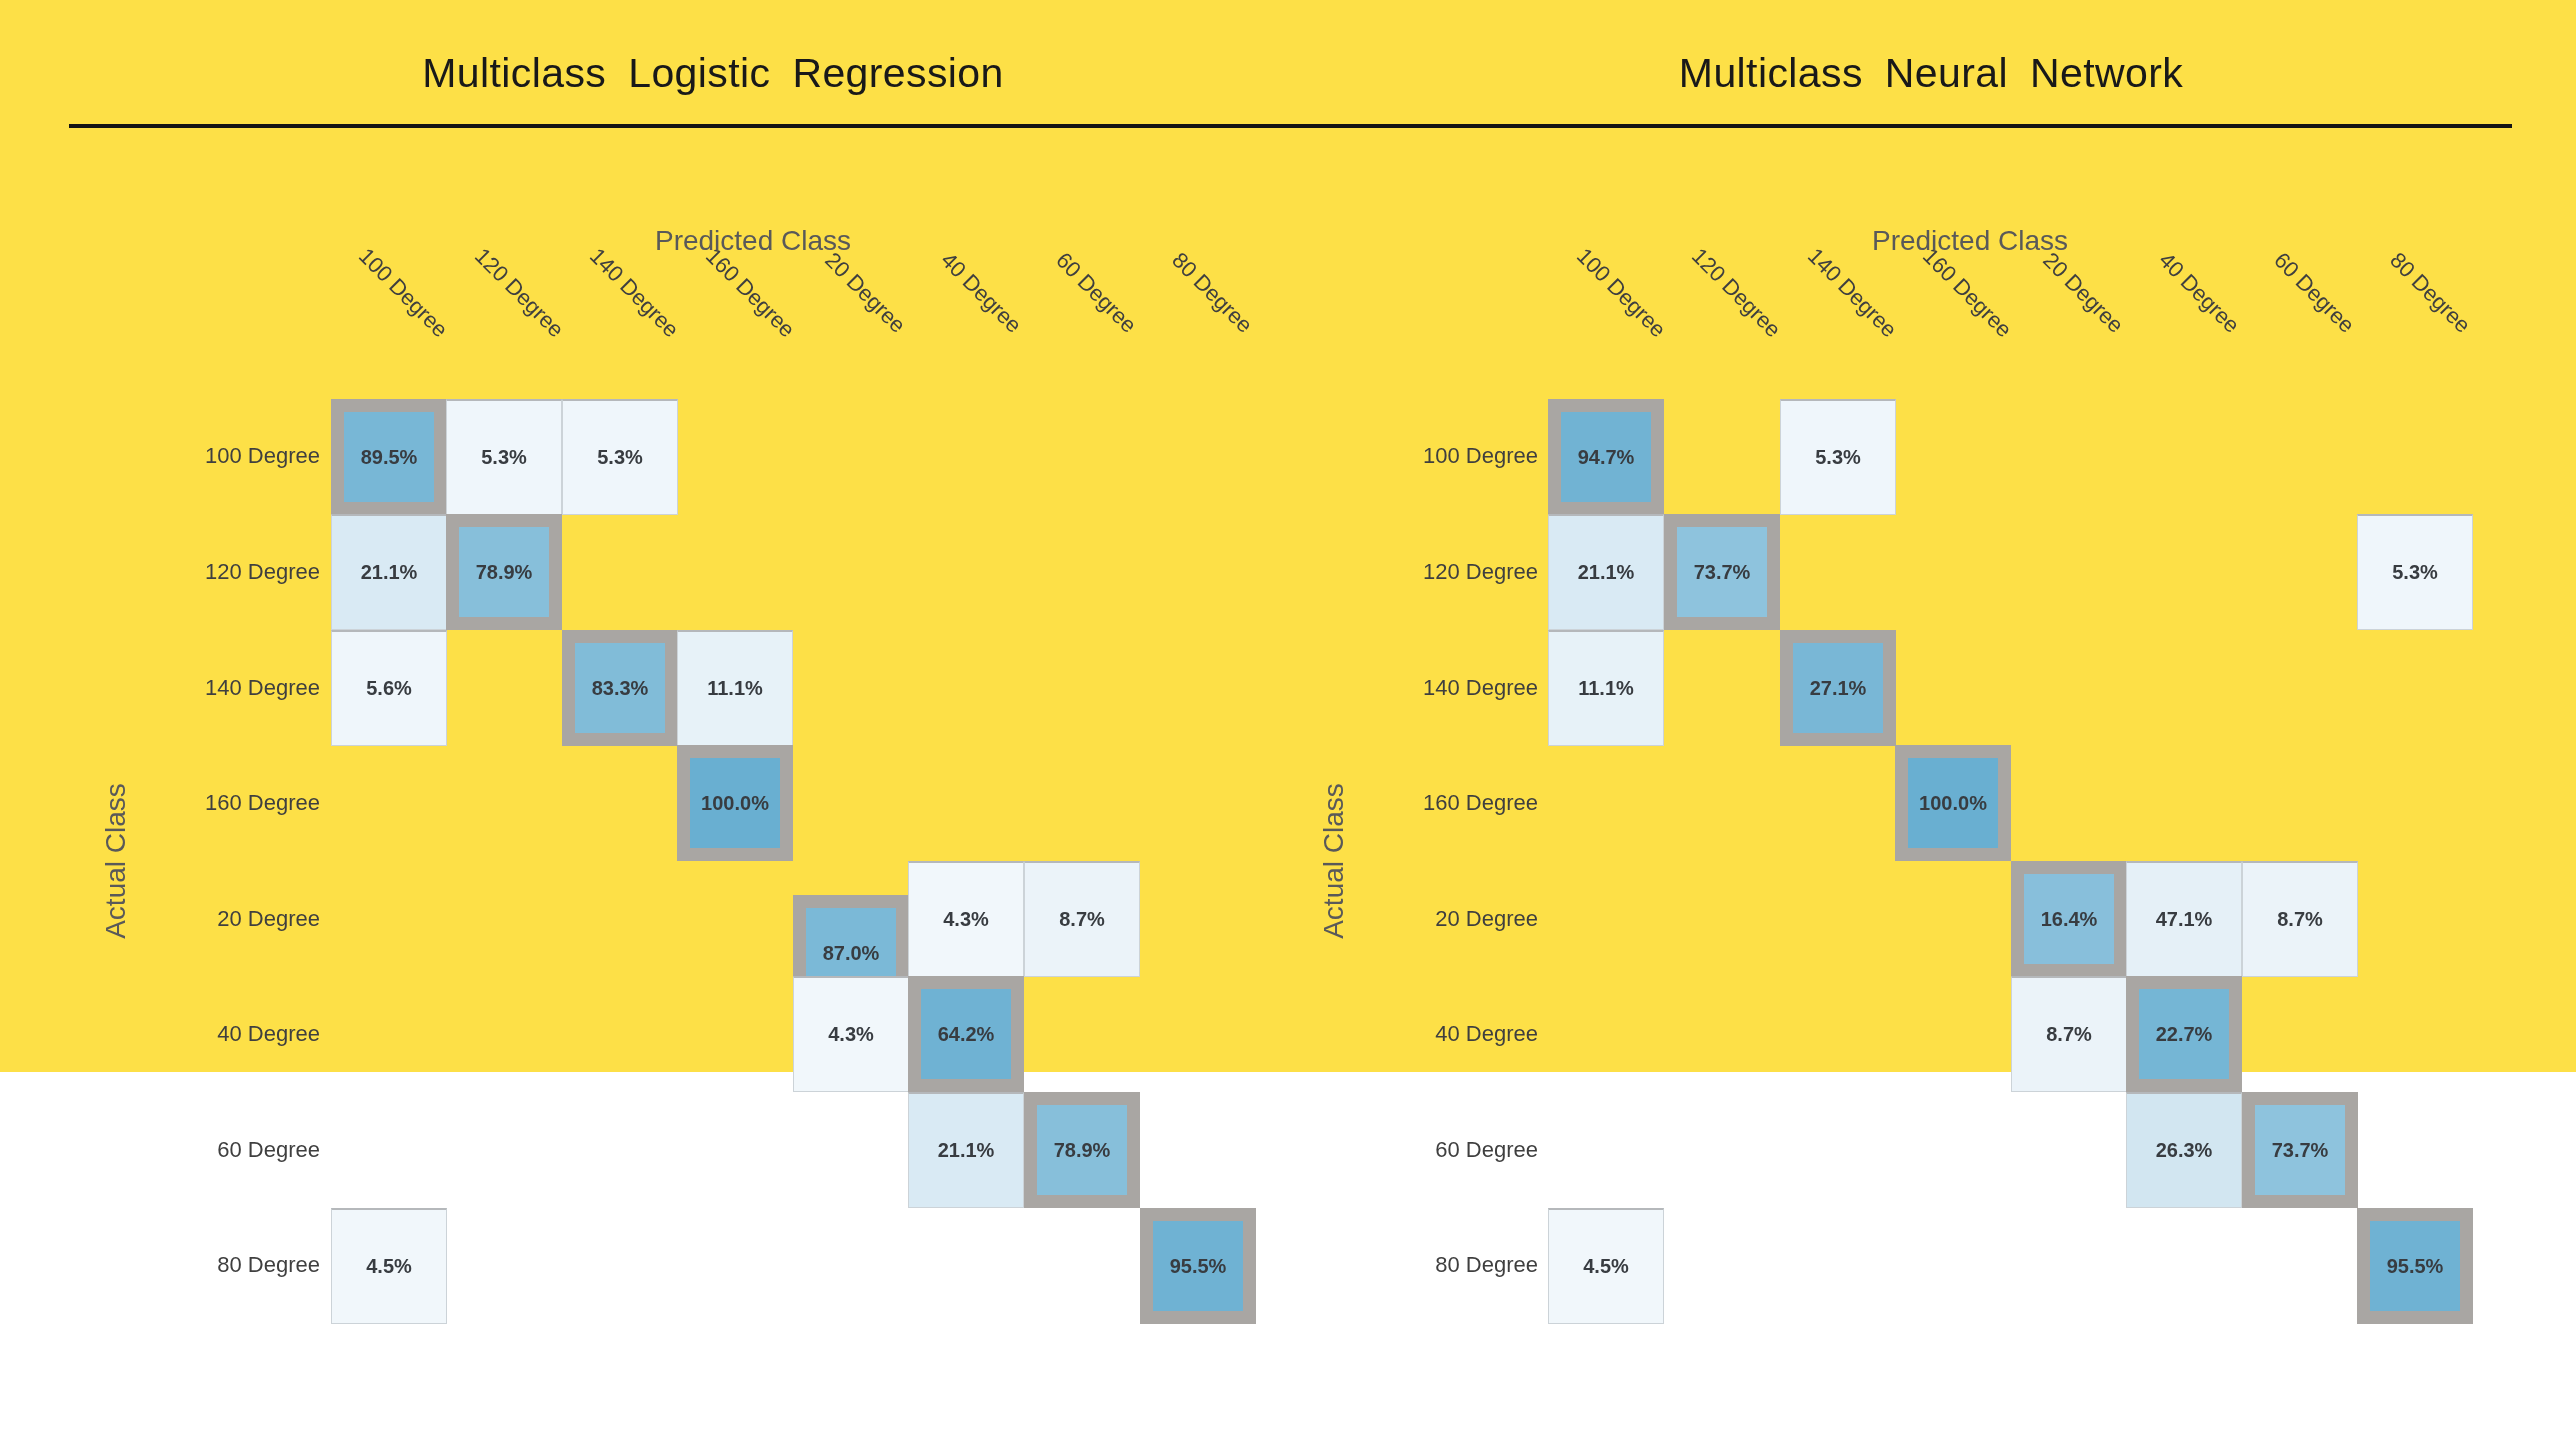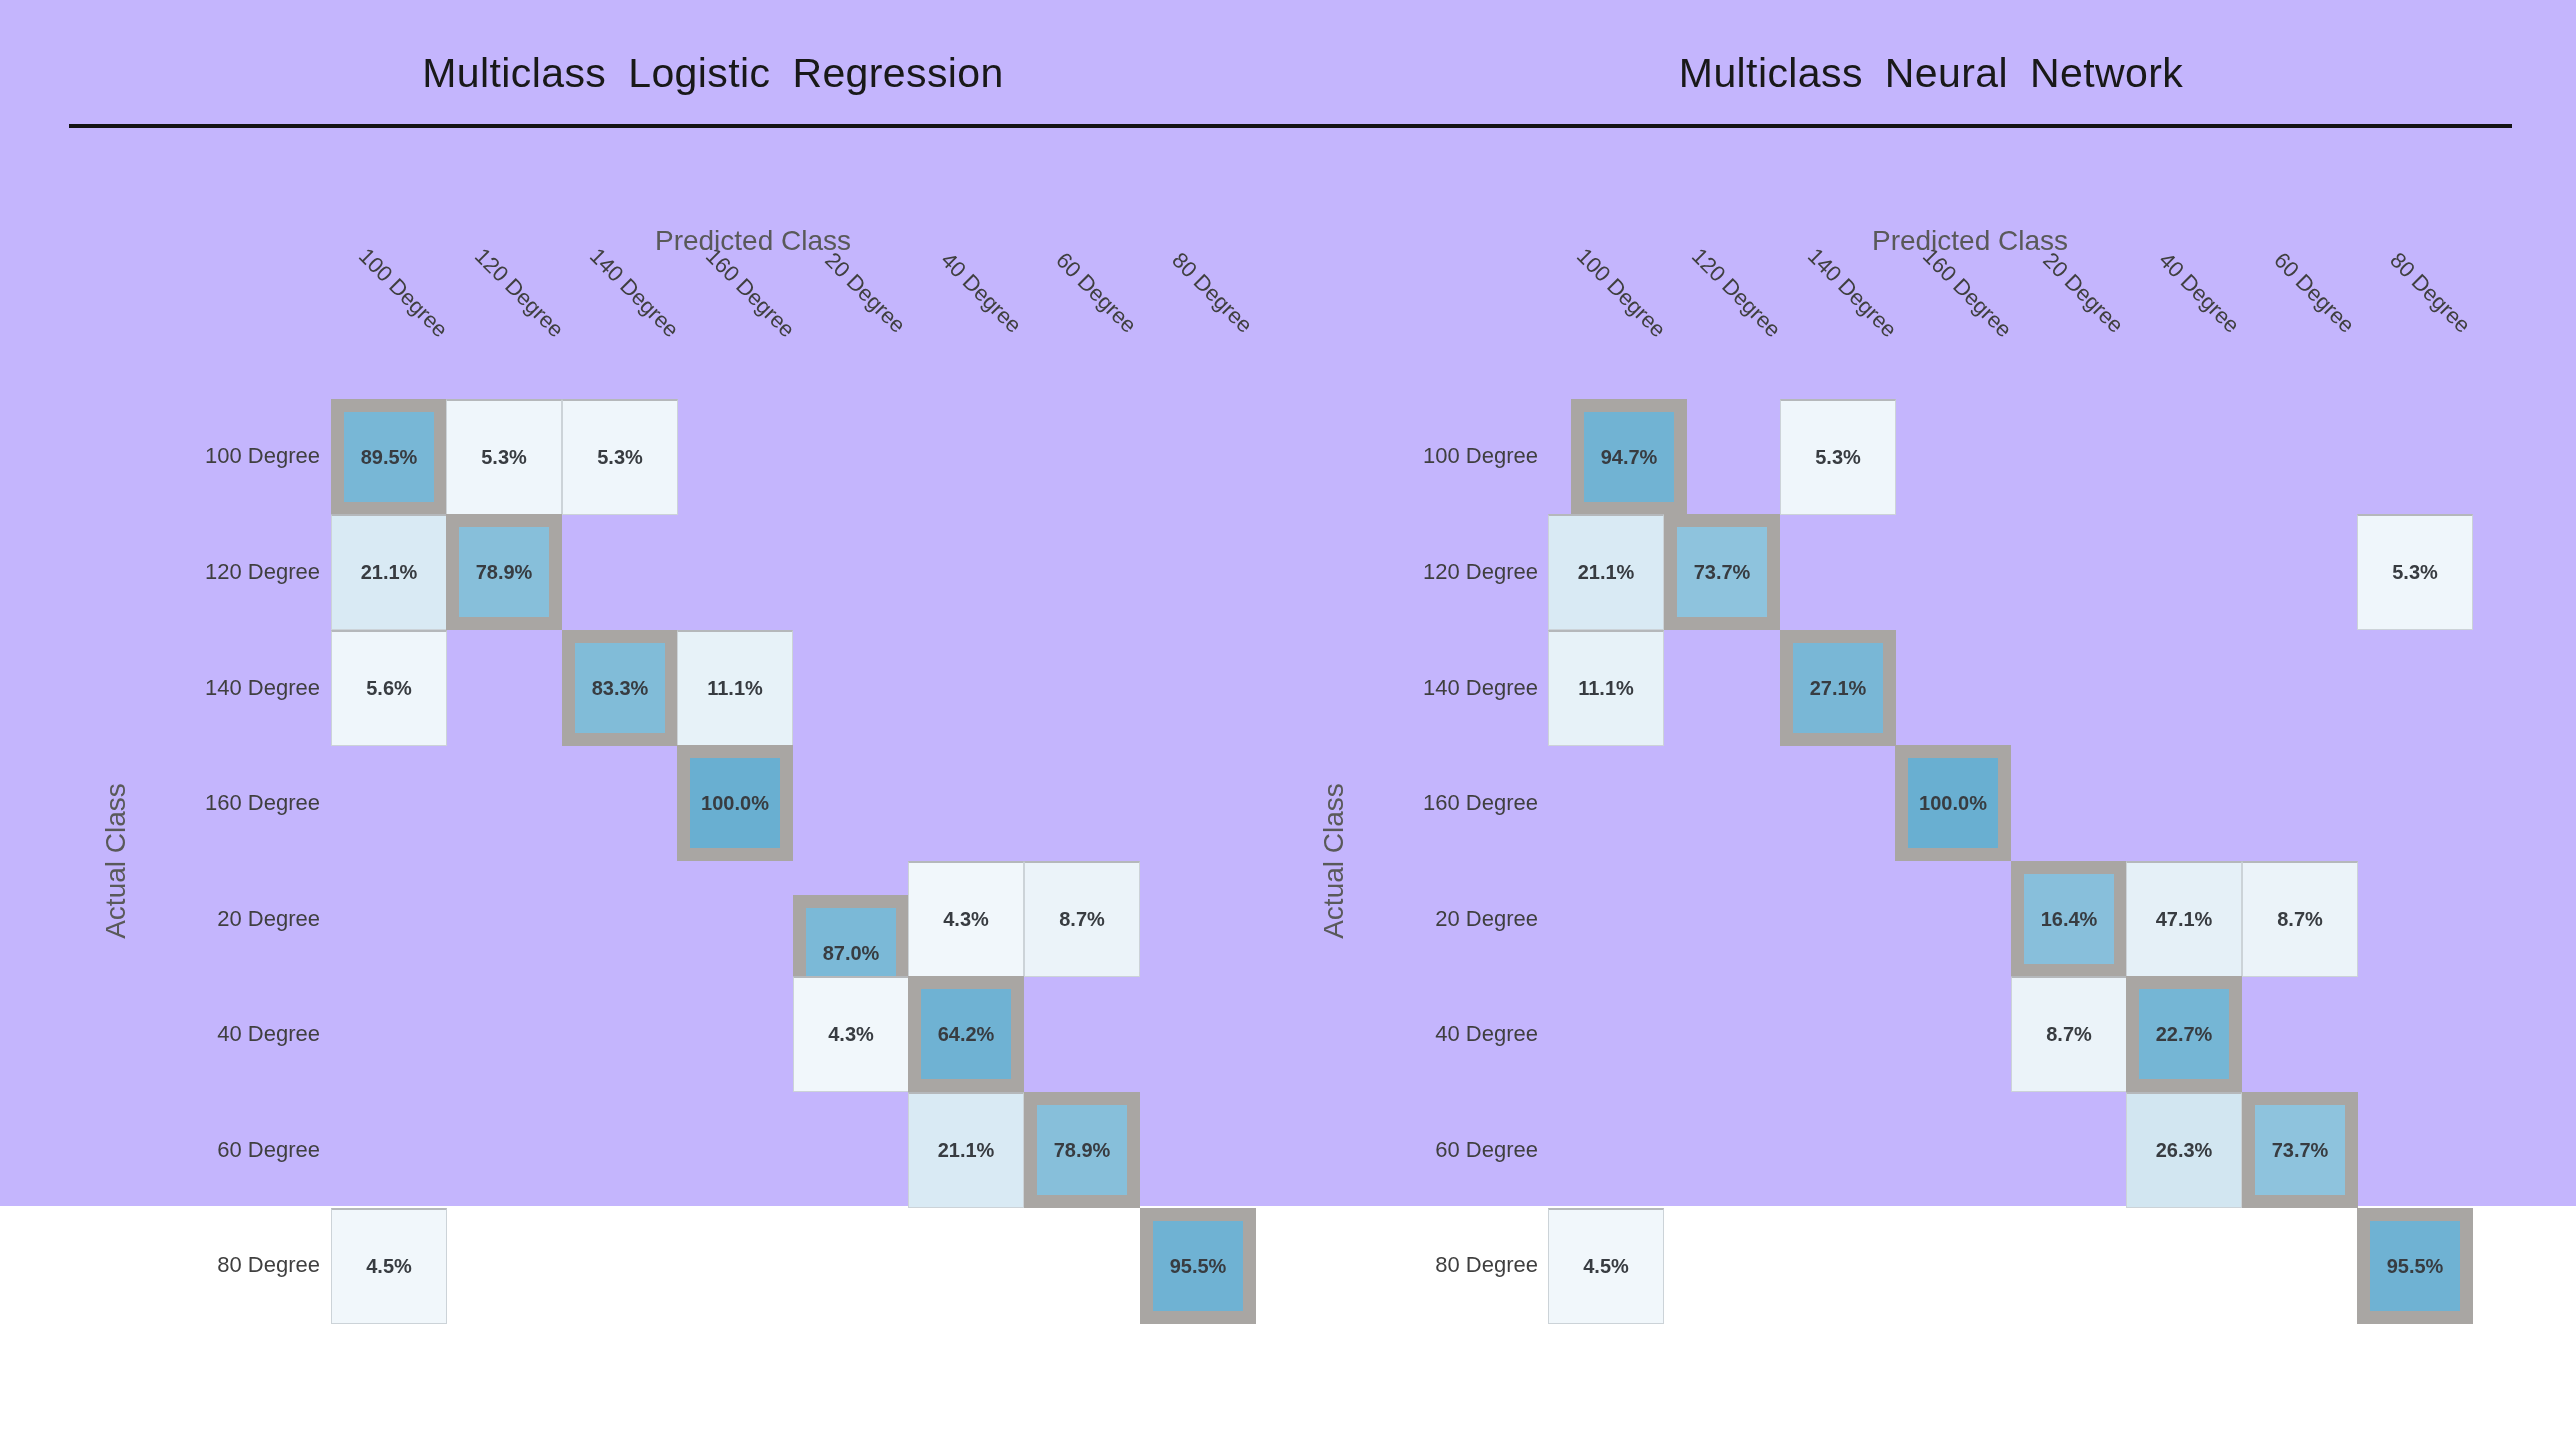--- a/index.html
+++ b/index.html
@@ -7,22 +7,22 @@
     padding: 0;
     background: #ffffff;
     width: 2576px;
     height: 1447px;
     overflow: hidden;
     font-family: "Liberation Sans", sans-serif;
   }
   #canvas {
     position: relative;
     width: 2576px;
-    height: 1206px;
-    background: #c4b5fd;
+    height: 1072px;
+    background: #fde047;
   }
   .abs { position: absolute; }
   .panel-title {
     position: absolute;
     transform: translate(-50%, -50%);
     font-size: 41px;
     color: #191919;
     white-space: nowrap;
     word-spacing: 10.2px;
     letter-spacing: 0.4px;
@@ -137,21 +137,21 @@
       <div class="col-label" style="left: 2314px; top: 293px;">60 Degree</div>
       <div class="col-label" style="left: 2430px; top: 293px;">80 Degree</div>
       <div class="row-label" style="left: 1348px; top: 456px;">100 Degree</div>
       <div class="row-label" style="left: 1348px; top: 572px;">120 Degree</div>
       <div class="row-label" style="left: 1348px; top: 688px;">140 Degree</div>
       <div class="row-label" style="left: 1348px; top: 803px;">160 Degree</div>
       <div class="row-label" style="left: 1348px; top: 919px;">20 Degree</div>
       <div class="row-label" style="left: 1348px; top: 1034px;">40 Degree</div>
       <div class="row-label" style="left: 1348px; top: 1150px;">60 Degree</div>
       <div class="row-label" style="left: 1348px; top: 1265px;">80 Degree</div>
-      <div class="cell diag" style="left: 1548px; top: 399px; background: rgb(113, 179, 211); margin-left: 23px;">94.7%</div>
+      <div class="cell diag" style="left: 1548px; top: 399px; background: rgb(113, 179, 211);">94.7%</div>
       <div class="cell" style="left: 1780px; top: 399px; background: rgb(239, 246, 251);">5.3%</div>
       <div class="cell" style="left: 1548px; top: 514px; background: rgb(217, 234, 244);">21.1%</div>
       <div class="cell diag" style="left: 1664px; top: 514px; background: rgb(142, 195, 221);">73.7%</div>
       <div class="cell" style="left: 2357px; top: 514px; background: rgb(239, 246, 251);">5.3%</div>
       <div class="cell" style="left: 1548px; top: 630px; background: rgb(231, 242, 248);">11.1%</div>
       <div class="cell diag" style="left: 1780px; top: 630px; background: rgb(121, 183, 214);">27.1%</div>
       <div class="cell diag" style="left: 1895px; top: 745px; background: rgb(105, 175, 209);">100.0%</div>
       <div class="cell diag" style="left: 2011px; top: 861px; background: rgb(136, 191, 219);">16.4%</div>
       <div class="cell" style="left: 2126px; top: 861px; background: rgb(229, 240, 247);">47.1%</div>
       <div class="cell" style="left: 2242px; top: 861px; background: rgb(235, 243, 249);">8.7%</div>

